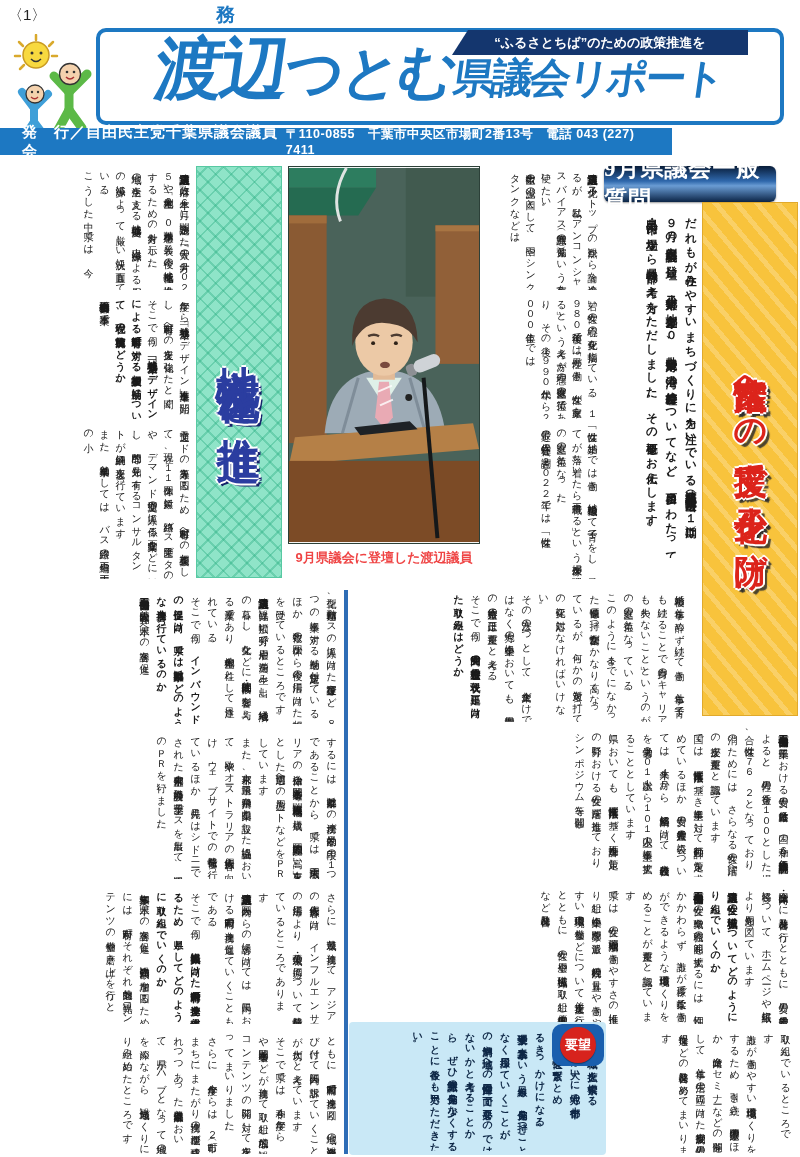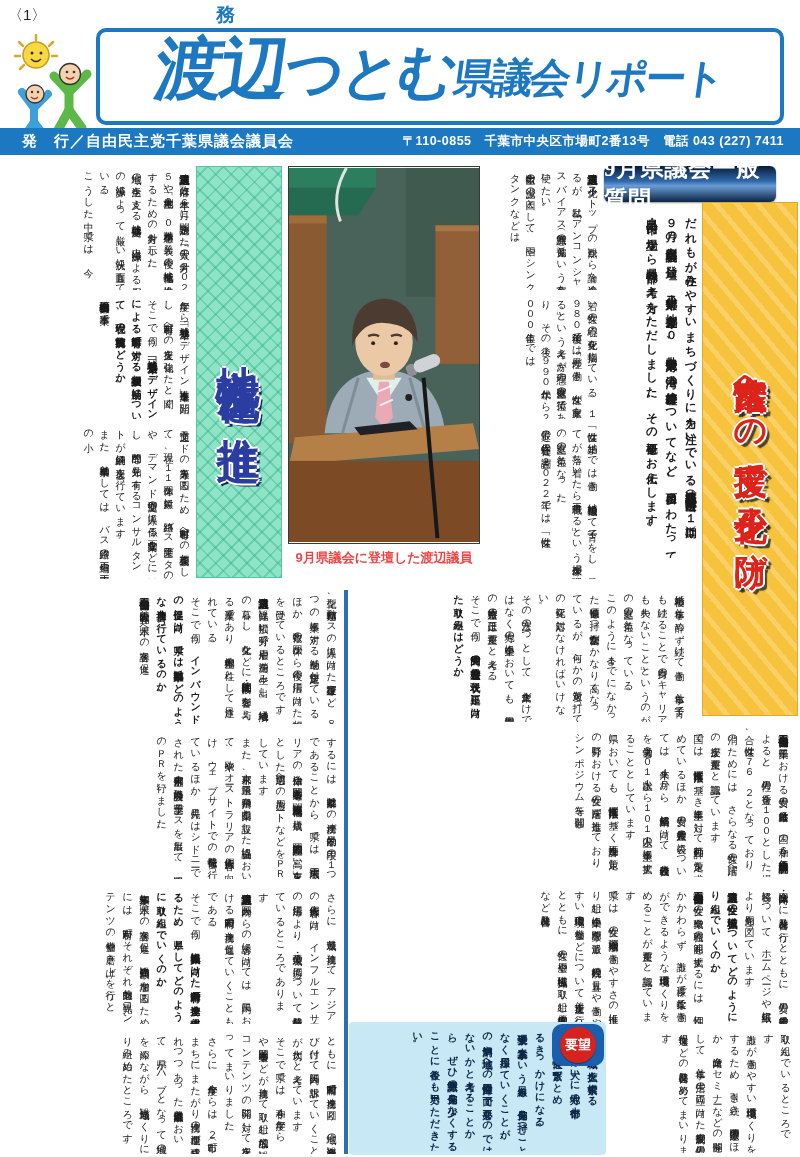--- a/index.html
+++ b/index.html
@@ -26,21 +26,21 @@
   .t3 { font-size:41px; }
   .furigana { left:216px; top:2px; font-size:19px; font-weight:900; color:var(--accent);
     font-family:"Liberation Sans",sans-serif; z-index:6; }
   .slogan {
     left:452px; top:30px; width:296px; height:25px; z-index:5;
     background:var(--navy); color:#fff; font-family:"Liberation Sans",sans-serif;
     font-weight:bold; font-size:13px; line-height:25px; text-align:center;
     clip-path:polygon(16px 0, 100% 0, 100% 100%, 0 100%);
   }
   .pubbar {
-    left:0; top:128px; width:800px; height:27px; background:var(--accent);
+    left:0; top:128px; width:672px; height:27px; background:var(--accent);
     color:#fff; display:flex; align-items:center; font-family:"Liberation Sans",sans-serif;
   }
   .pub-left  { margin-left:22px; font-weight:bold; font-size:15px; letter-spacing:1px; }
   .pub-right { margin-left:auto; margin-right:16px; font-size:12.5px; font-weight:bold; letter-spacing:.5px; }
   
   .vtext {
     writing-mode:vertical-rl; text-orientation:mixed; overflow:hidden;
     font-size:10px; line-height:16px; letter-spacing:.5px; text-align:start;
   }
   .vtext .bold, .vtext b { font-weight:bold; font-family:"Liberation Sans",sans-serif; }
@@ -166,20 +166,21 @@
       <path d="M25,63 q4,3.5 7,0" stroke="#a33" stroke-width="1.3" fill="none"></path>
     </svg>
   </div>
 
   <div class="abs title-box">
     <div class="title-inner">
       <span class="t1">渡辺</span><span class="t2">つとむ</span><span class="t3">県議会リポート</span>
     </div>
   </div>
   <div class="abs furigana">務</div>
+  <div class="abs slogan">“ふるさとちば”のための政策推進を</div>
 
   <div class="abs pubbar">
     <span class="pub-left">発　行／自由民主党千葉県議会議員会</span>
     <span class="pub-right">〒110-0855　千葉市中央区市場町2番13号　電話 043 (227) 7411</span>
   </div>
 
   <div class="abs vtext" id="blockA1"><span class="bold">渡辺議員</span><span>　政府は本年６月に閣議決定した「骨太の方針２０２５」や「地方創生２．０基本構想」を発表し今後の地域活性化を推進するための方針を示した。</span><br><span>地域の生活を支える地域公共交通は、人口減少等による利用者の減少等によって厳しい状況に直面している。</span><br><span>こうした中、県では、今</span></div>
   <div class="abs vtext" id="blockA2"><span>年度から「地域公共交通「リ・デザイン」推進事業」を開始し、市町村等への支援を強化したと聞く。</span><br><span>そこで伺う。</span><span class="bold">「地域公共交通「リ・デザイン」推進事業」による市町村等に対する相談支援や補助について、現在の実施状況はどうか。</span><br><span class="bold">総合企画部長</span><span>　本事業で</span></div>
   <div class="abs vtext" id="blockA3"><span>交通モードの導入等を図るため、市町村等への相談支援として、現在、１１団体を対象に、路線バス乗降データの分析や、デマンド型交通の導入に係る企画立案などに対し、専門的な知見を有するコンサルタントが継続的に支援を行っています。</span><br><span>また、補助事業としては、バス路線の再編や車両の小</span></div>
 

